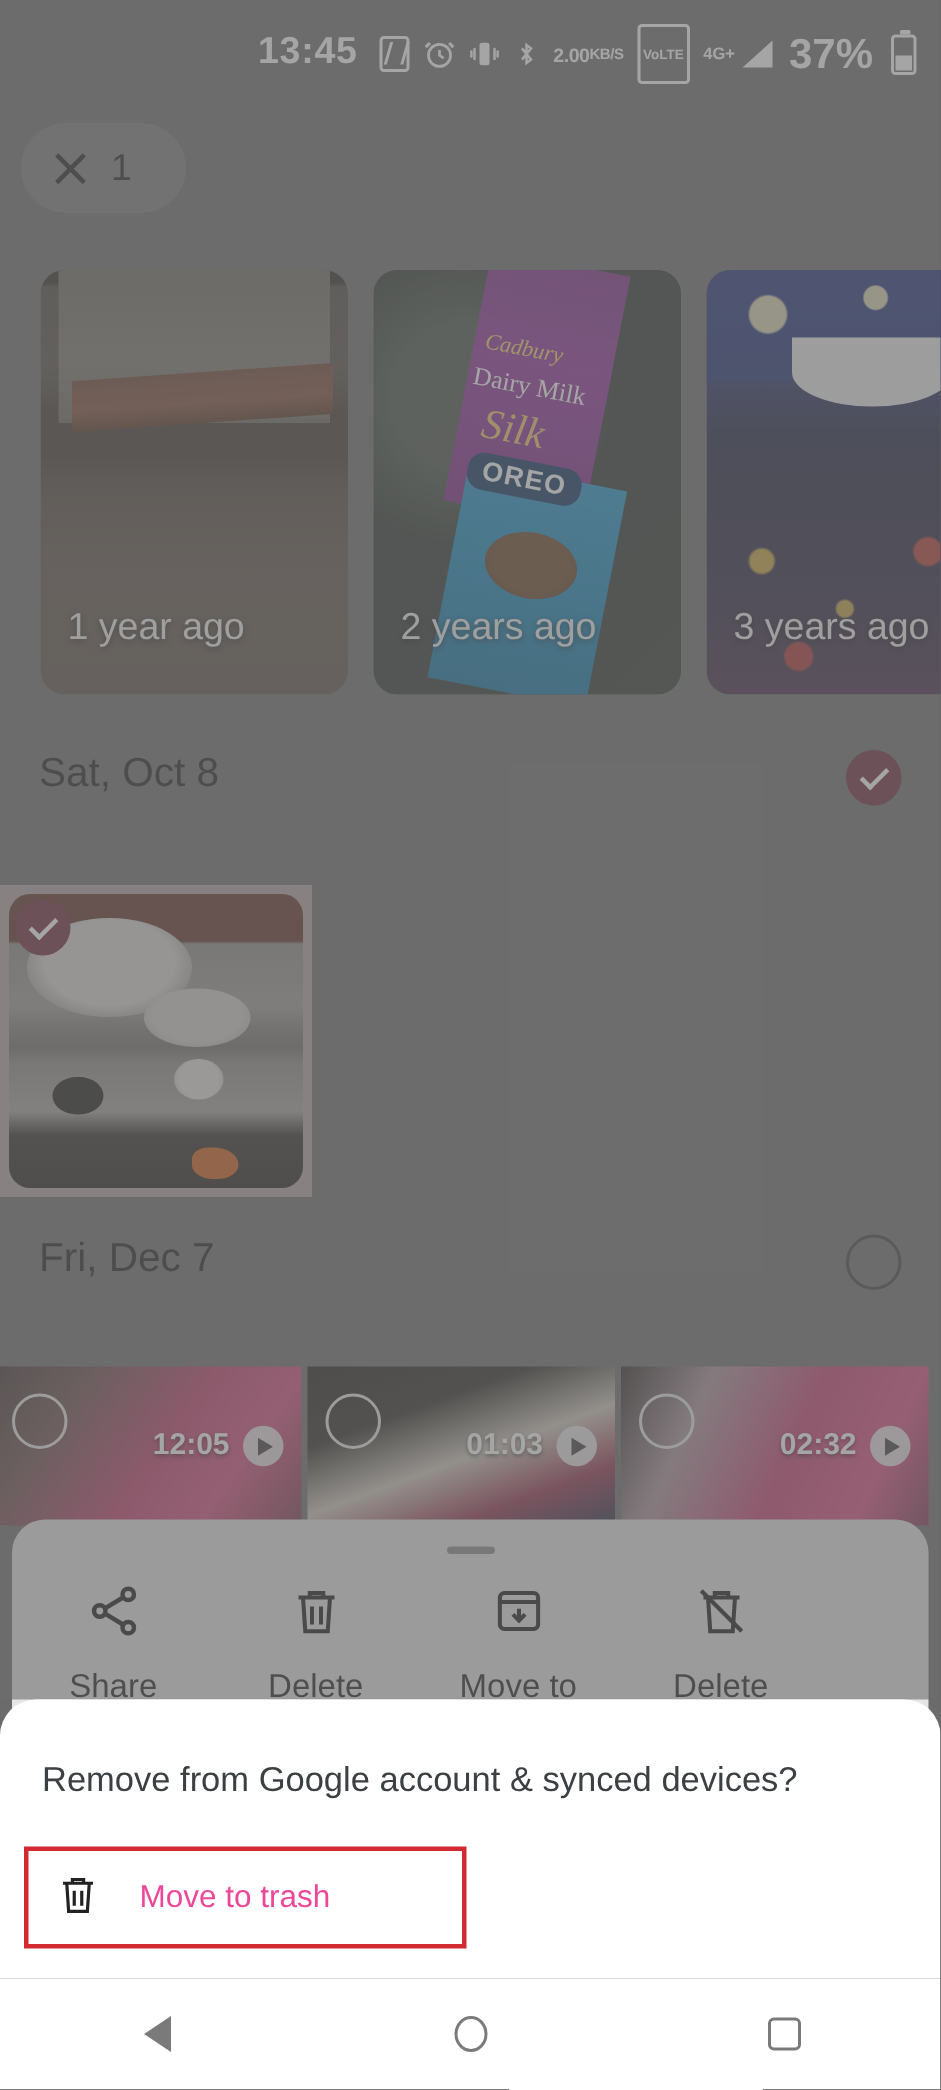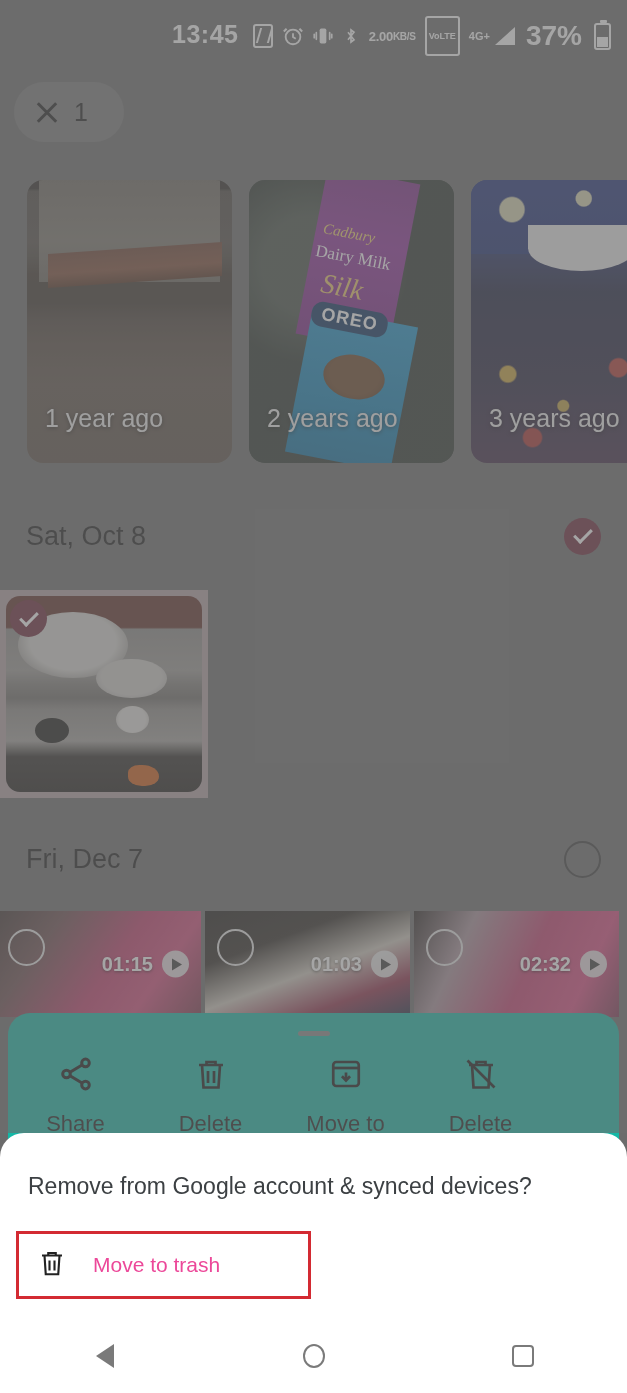--- a/index.html
+++ b/index.html
@@ -189,21 +189,21 @@
       radial-gradient(circle at 18% 30%, #caa33c 0 4%, transparent 5%),
       radial-gradient(circle at 45% 55%, #c0a040 0 4%, transparent 5%),
       radial-gradient(circle at 72% 25%, #b3352f 0 5%, transparent 6%),
       radial-gradient(circle at 88% 68%, #c49a3a 0 4%, transparent 5%),
       radial-gradient(circle at 30% 80%, #a82f2c 0 5%, transparent 6%);
   }
 
   
   .date-row {
     position: absolute; left: 0; width: 627px; height: 72px;
-    display: flex; align-items: center; justify-content: space-between;
+    display: flex; justify-content: space-between;
     padding: 0 26px;
   }
   .date-label { font-size: 27px; color: #191919; }
   .sel-circle-filled {
     width: 37px; height: 37px; border-radius: 50%;
     background: #6b2236;
     display: flex; align-items: center; justify-content: center;
   }
   .sel-circle-filled .tick {
     width: 18px; height: 10px;
@@ -296,21 +296,21 @@
     border-top: 6px solid transparent; border-bottom: 6px solid transparent;
     margin-left: 3px;
   }
   .vid1 { background: linear-gradient(125deg,#3b2f2d 0%,#6a4a4c 25%,#c03a6a 55%,#d2487a 75%,#7a3348 100%); }
   .vid2 { background: linear-gradient(160deg,#1d1a18 0%,#2a2520 30%,#cfc8bd 55%,#8e2a46 78%,#1a2840 100%); }
   .vid3 { background: linear-gradient(115deg,#2a2422 0%,#a8909a 25%,#c33a6d 55%,#d9477f 80%,#7b3350 100%); }
 
   
   .action-sheet {
     position: absolute; left: 8px; right: 8px; top: 1013px; height: 160px;
-    background: #14b8a6;
+    background: #e5e5e5;
     border-radius: 22px 22px 0 0;
   }
   .sheet-handle {
     position: absolute; left: 50%; top: 18px; transform: translateX(-50%);
     width: 32px; height: 5px; border-radius: 3px; background: #8a8a8a;
   }
   .actions {
     position: absolute; left: 0; right: 0; top: 38px;
     display: flex;
   }
@@ -476,21 +476,21 @@
   <div class="date-row" style="top:823px;">
     <div class="date-label">Fri, Dec 7</div>
     <div class="sel-circle-empty"></div>
   </div>
 
   <div class="video-row">
 
     <div class="vid-tile first vid1">
       <div class="vid-circle"></div>
       <div class="vid-meta">
-        <div class="vid-time">01:15</div>
+        <div class="vid-time">12:05</div>
         <div class="play-circle">
             <div class="play-tri"></div>
           </div>
       </div>
     </div>
 
     <div class="vid-tile vid2">
       <div class="vid-circle"></div>
       <div class="vid-meta">
         <div class="vid-time">01:03</div>

